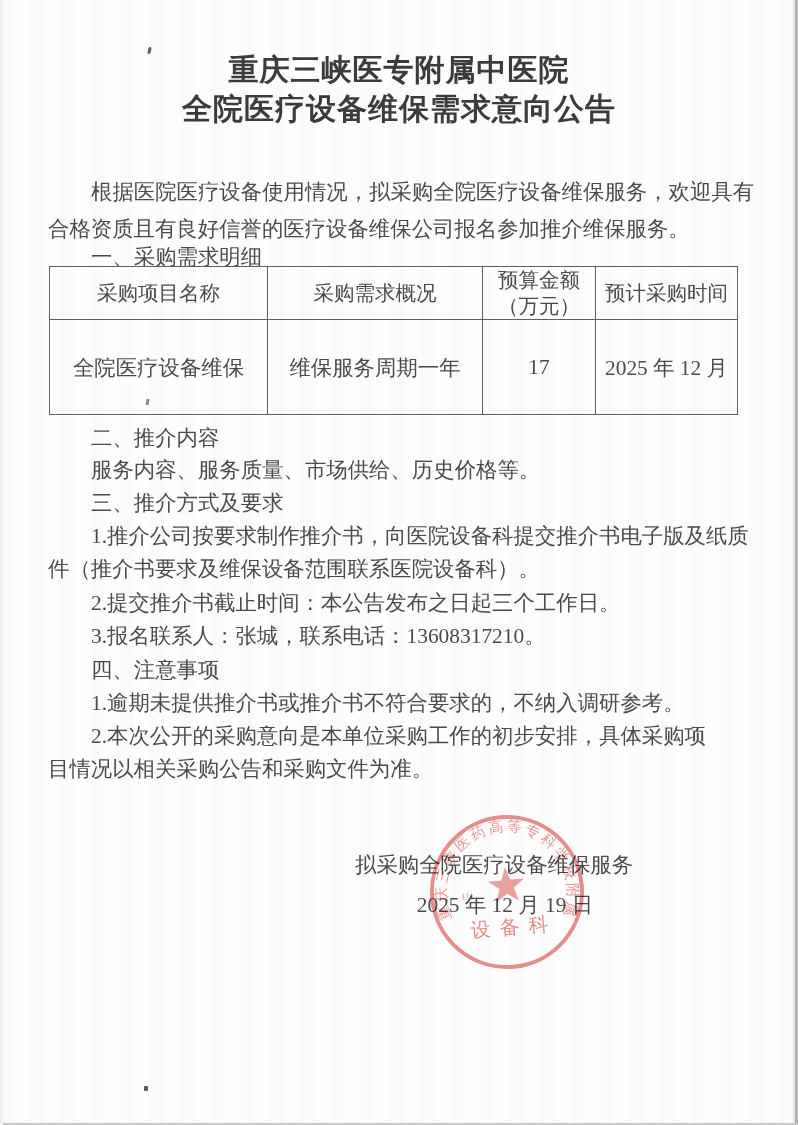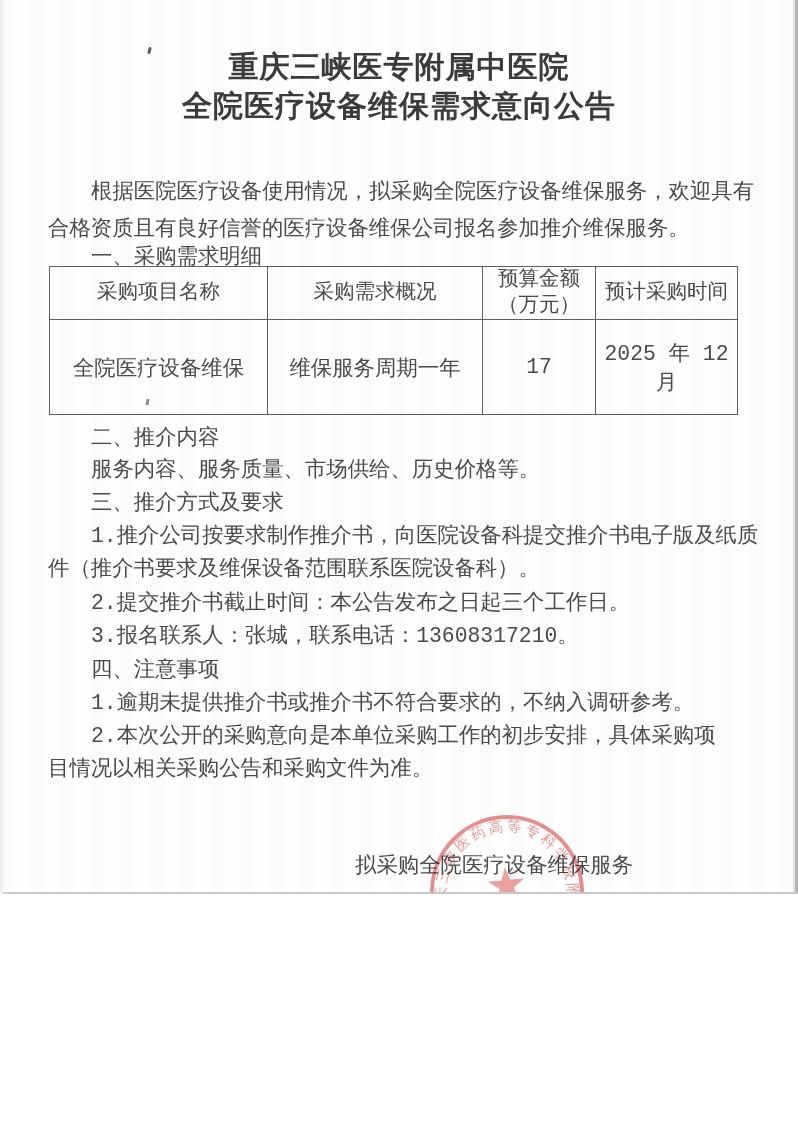--- a/index.html
+++ b/index.html
@@ -1,23 +1,23 @@
 <!DOCTYPE html>
 <html><head>
 <meta charset="utf-8">
 <style>
   html,body{margin:0;padding:0;background:#ffffff;}
   .page{
     position:relative;
-    width:798px;height:894px;
+    width:798px;height:1125px;
     background:
       repeating-linear-gradient(90deg, rgba(0,0,0,0.012) 0 14px, rgba(0,0,0,0) 14px 30px),
       #fefefe;
     overflow:hidden;
-    font-family:Liberation Mono, monospace;
+    font-family:Liberation Serif, serif;
     color:#4a4a4a;
   }
   .edge-right{position:absolute;top:0;right:0;width:3px;height:1125px;background:#b3b3b3;}
   .edge-right-soft{position:absolute;top:0;right:3px;width:2px;height:1125px;background:#e3e3e3;}
   .edge-bottom{position:absolute;left:0;bottom:0;width:798px;height:2px;background:#c9c9c9;}
   .edge-left{position:absolute;top:0;left:0;width:3px;height:1125px;background:#f1f1f1;}
 
   .doc-title{position:absolute;top:50px;left:0;width:798px;text-align:center;
     font-weight:bold;font-size:30px;line-height:39px;color:#3b3b3b;letter-spacing:1px;}
 

